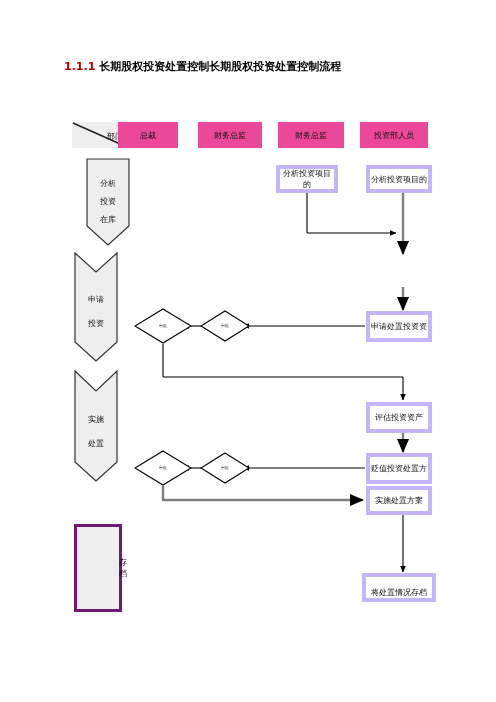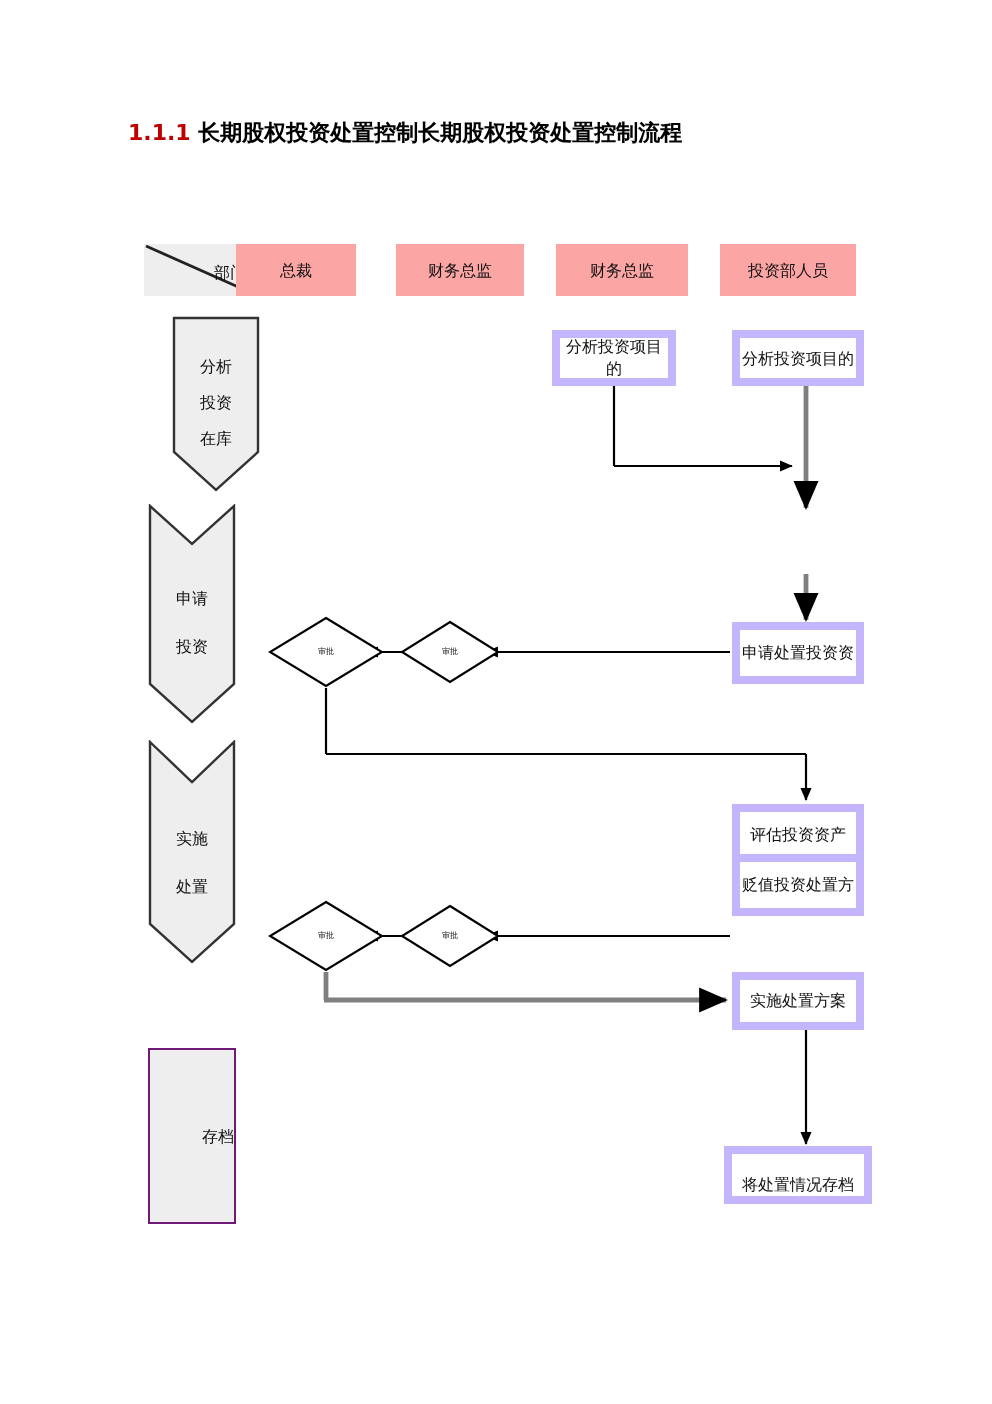--- a/index.html
+++ b/index.html
@@ -30,21 +30,21 @@
     white-space: nowrap;
   }
   .title .num {
     color: #c00000;
   }
   .title .txt {
     color: #000000;
   }
   .hdr {
     position: absolute;
-    background: #fca5a5;
+    background: #ec4899;
     border: 0;
     display: flex;
     align-items: center;
     justify-content: center;
     font-size: 8px;
     color: #111111;
     height: 26px;
   }
   .hdr-dept {
     position: absolute;
@@ -82,27 +82,28 @@
     align-items: center;
     justify-content: center;
     font-size: 8px;
     color: #111111;
     box-sizing: border-box;
     text-align: center;
   }
   .rect-arch {
     position: absolute;
     background: #eeeeee;
-    border: 1px solid #701a75;
+    border: 3px solid #701a75;
     display: flex;
     align-items: center;
-    justify-content: flex-end;
+    justify-content: flex-start;
     font-size: 8px;
     color: #111111;
     box-sizing: border-box;
+    padding-left: 42px;
   }
   .diamond-wrap {
     position: absolute;
   }
   .diamond-text {
     position: absolute;
     width: 100%;
     text-align: center;
     font-size: 4px;
     color: #111111;
@@ -231,21 +232,21 @@
 
 
   <div class="box" style="left:366px; top:311px; width:66px; height:31px;">
     <span>申请处置投资资</span>
   </div>
 
   <div class="box" style="left:366px; top:402px; width:66px; height:31px;">
     <span>评估投资资产</span>
   </div>
 
-  <div class="box" style="left:366px; top:427px; width:66px; height:31px;justify-content:center;">
+  <div class="box" style="left:366px; top:453px; width:66px; height:31px;justify-content:center;">
     <span>贬值投资处置方</span>
   </div>
 
   <div class="box" style="left:366px; top:486px; width:66px; height:29px;">
     <span>实施处置方案</span>
   </div>
 
   <div class="box" style="left:362px; top:573px; width:74px; height:29px;align-items:flex-end;">
     <span>将处置情况存档</span>
   </div>

